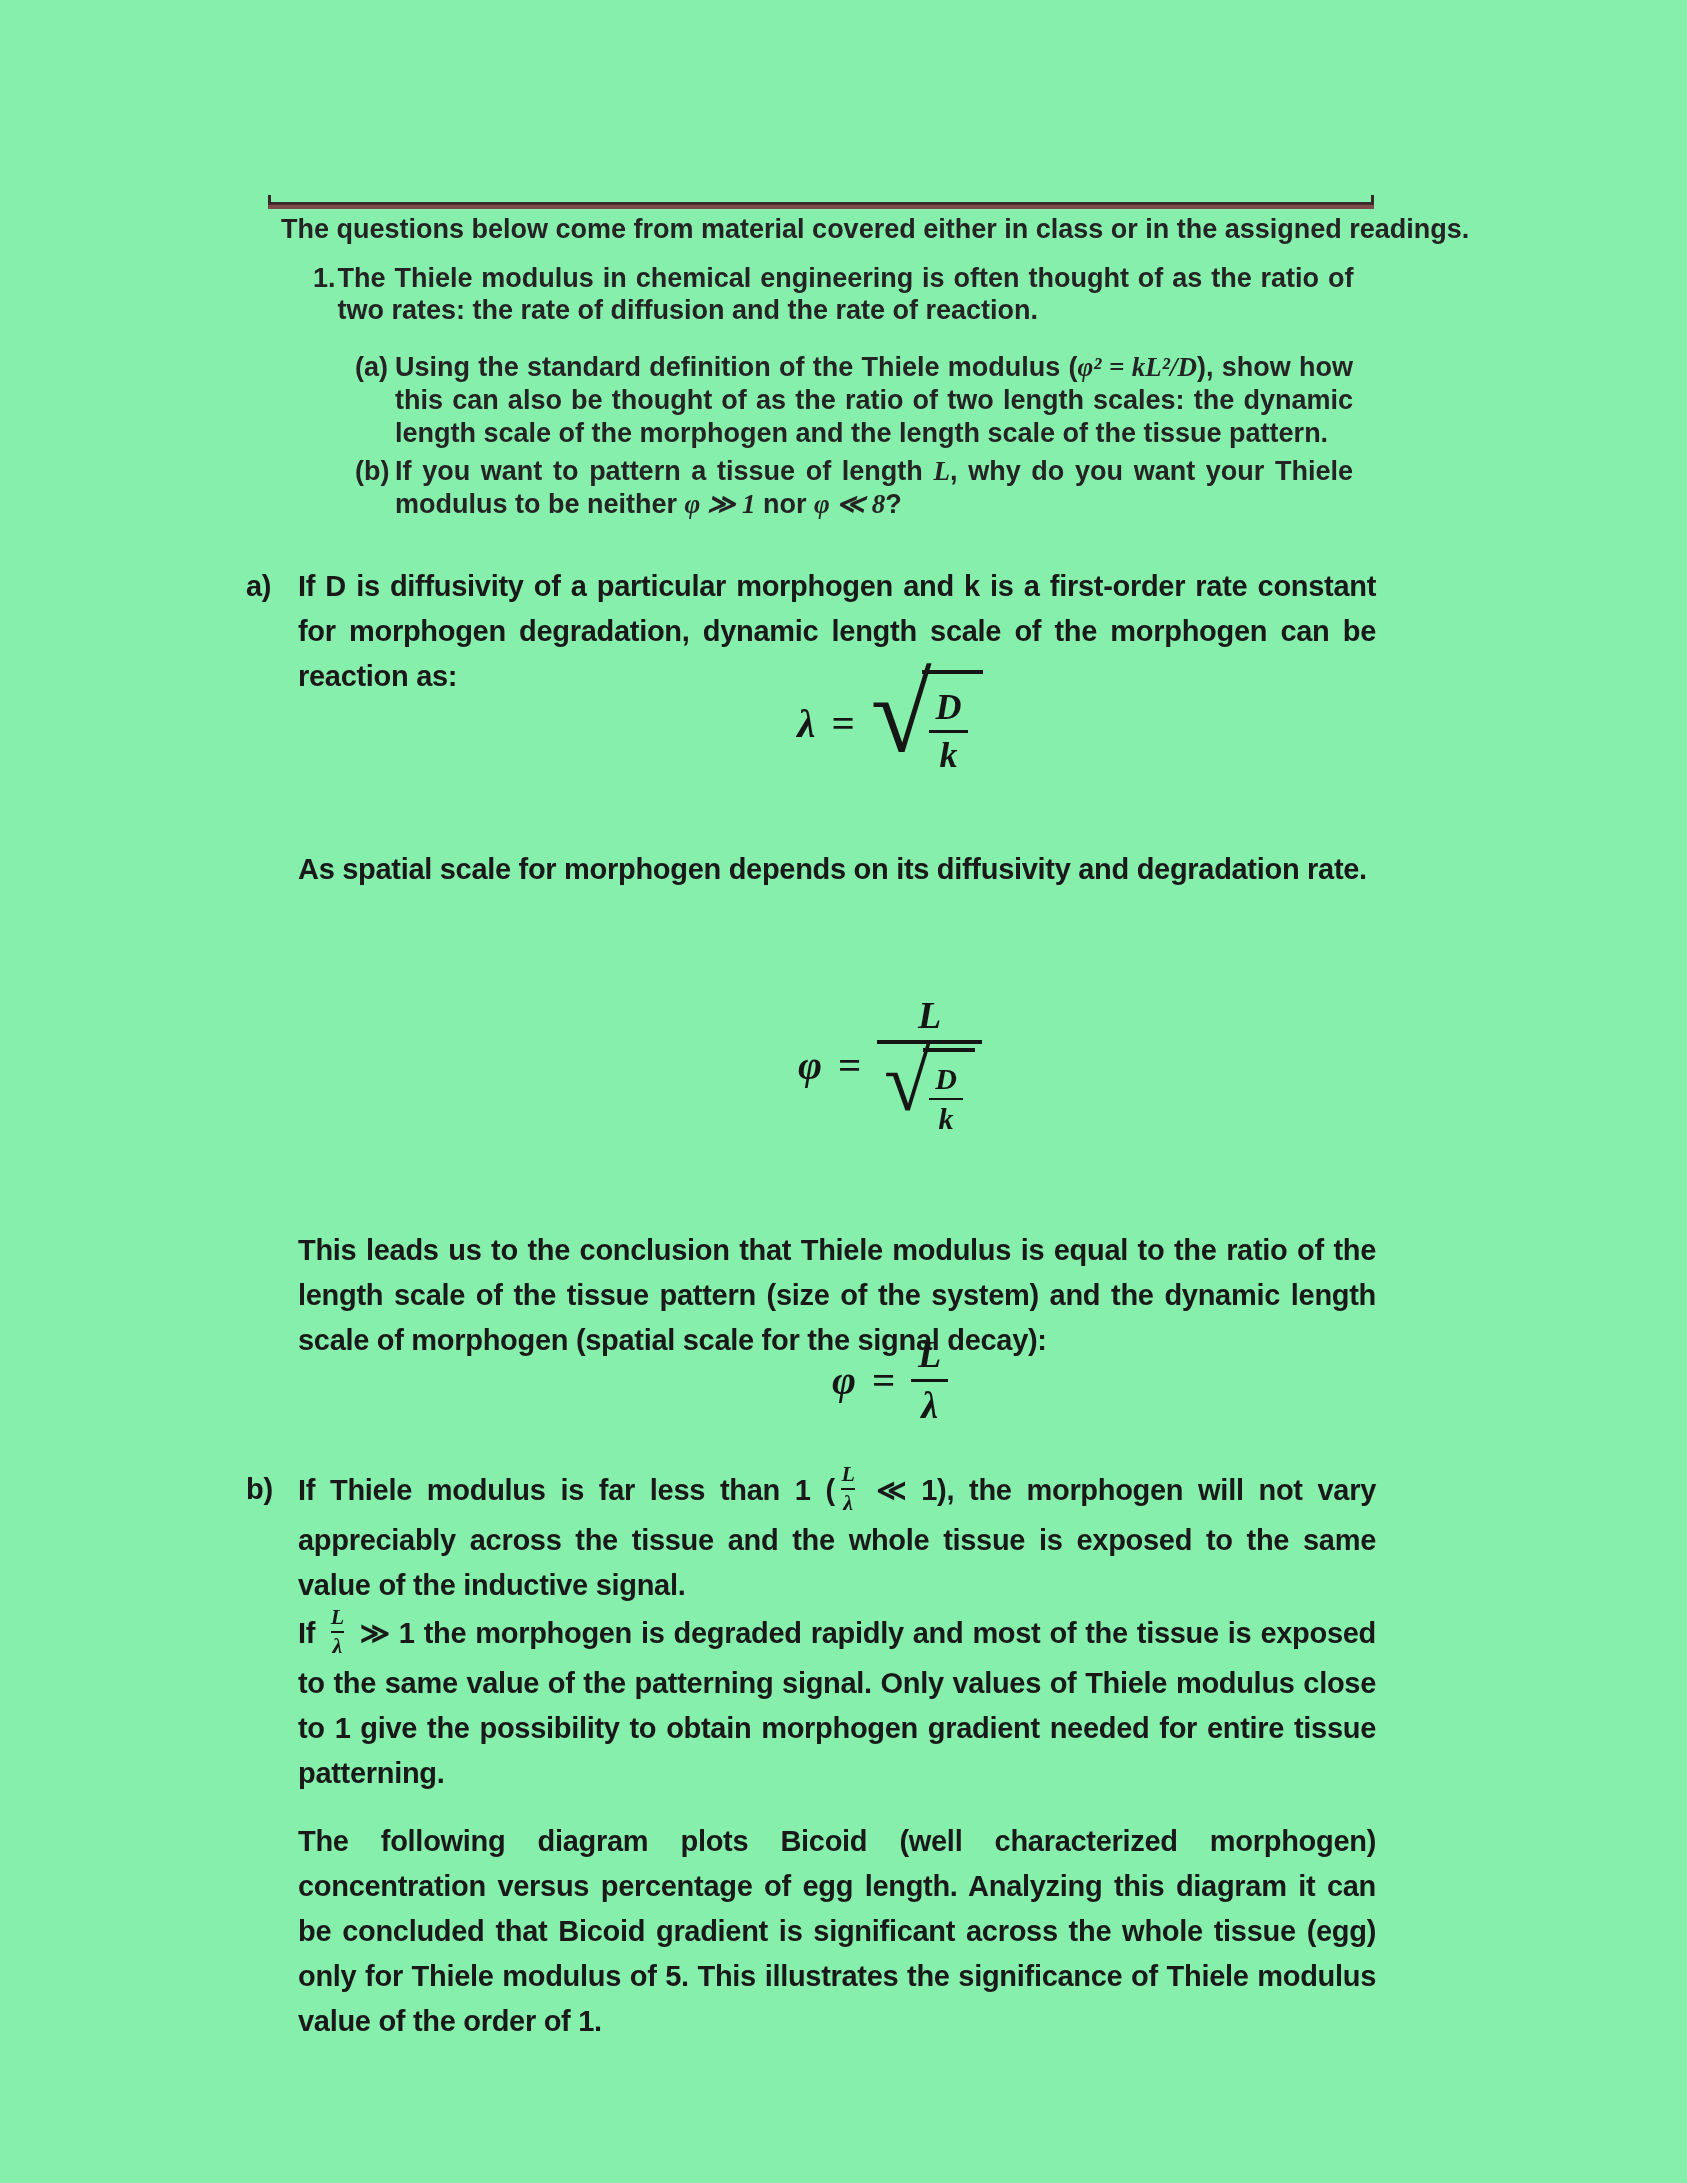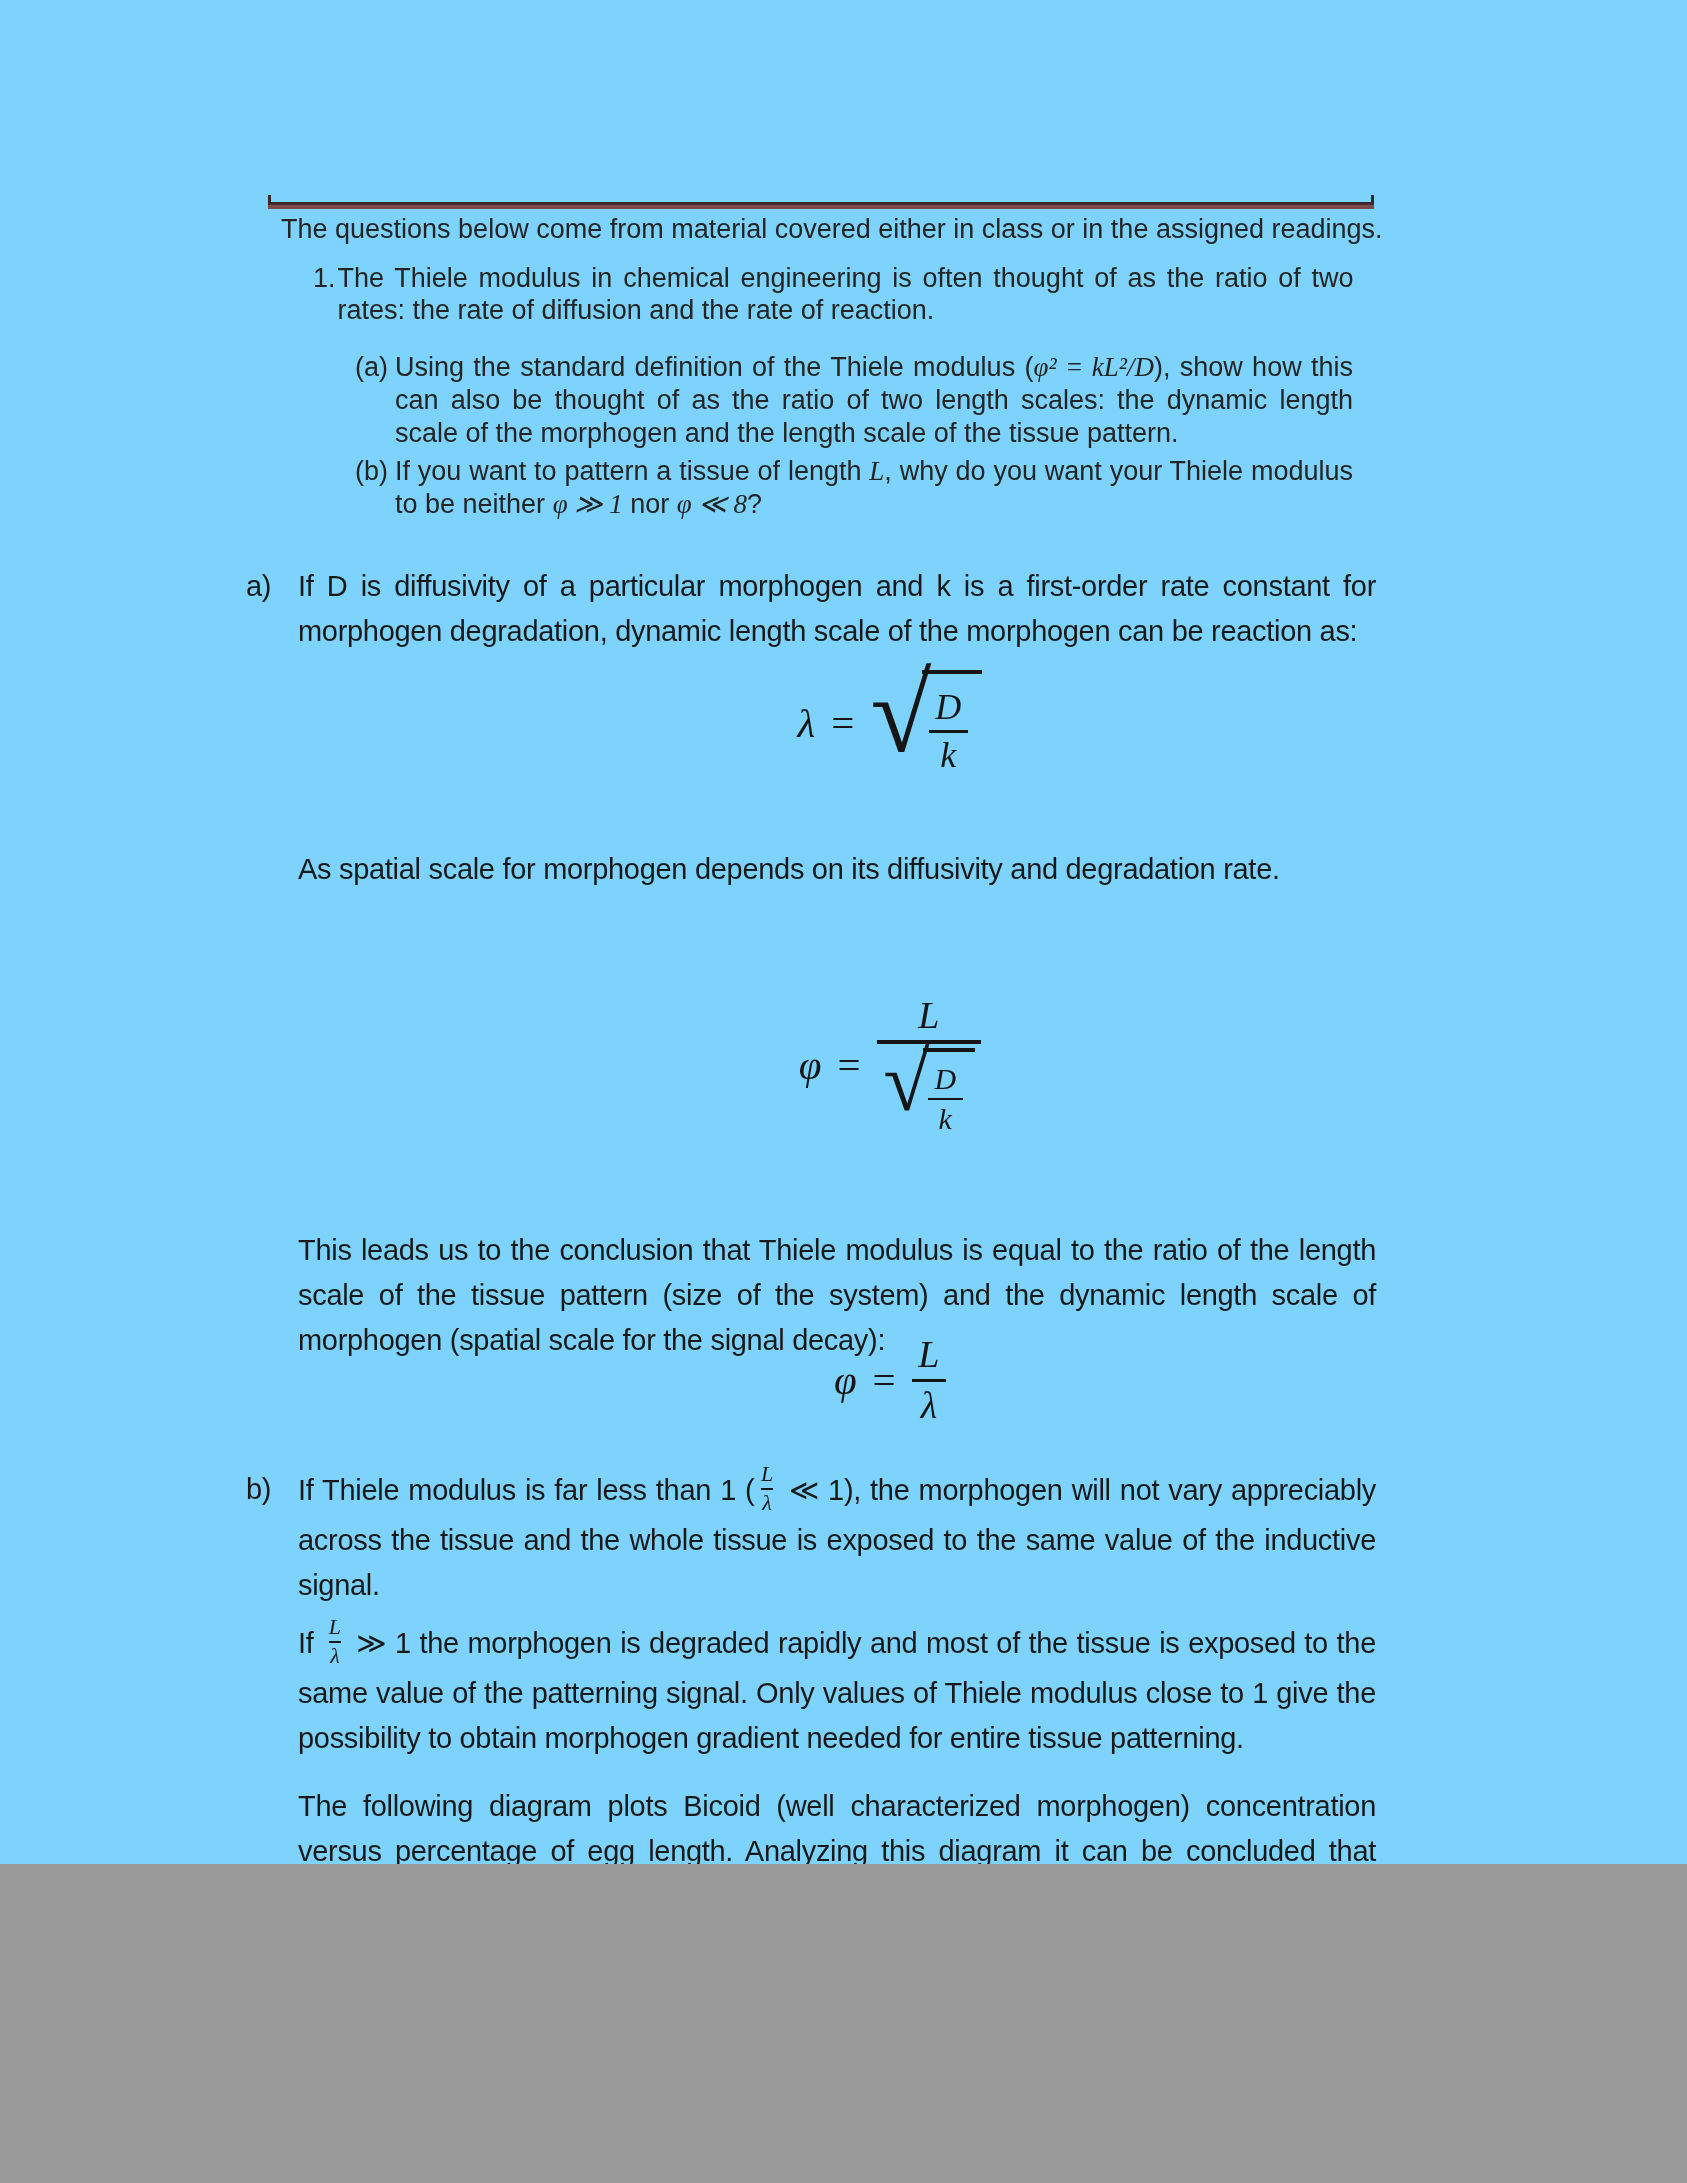--- a/index.html
+++ b/index.html
@@ -1,19 +1,20 @@
 <!DOCTYPE html>
 <html style="font-size:10.6px"><head>
 <meta charset="utf-8">
 <style>
   html,body { margin:0; padding:0; background:#9a9a9a; }
   .page {
-    position:relative; width:1687px; height:1864px; background:#7dd3fc;
+    position:relative; width:1687px; height:2183px; background:#86efac;
     margin:0 auto; overflow:hidden; color:#1c1c1c;
     font-family:"Liberation Sans", sans-serif;
+    font-weight:bold;
   }
 
   
   .topline { position:absolute; left:268px; top:195px; width:1106px; }
   .topline-bracket {
     height:8.6px; box-sizing:border-box;
     border-left:3.3px solid #35292a; border-right:3.3px solid #35292a;
     border-bottom:2.6px solid #35292a;
   }
   .topline-maroon { height:4.6px; background:#7c4a4b; border-top:1.3px solid #4e2c2f; }
@@ -34,21 +35,21 @@
 
   
   .ans-text {
     font-size:29px; line-height:45px; letter-spacing:-0.3px; color:#191919;
   }
   .ans-row { position:absolute; display:flex; }
   .ans-label { flex:none; width:52px; }
   .ans-body { width:1078px; }
   .just { text-align:justify; }
   .ans-para { position:absolute; left:298px; width:1078px; }
-  .b-para2 { margin-top:12px; }
+  .b-para2 { margin-top:2px; }
   .b-para3 { margin-top:23px; }
 
   
   .equation {
     position:absolute; left:298px; width:1078px;
     display:flex; justify-content:center; align-items:center;
     font-family:"Liberation Serif", serif; color:#161616;
     transform:translateX(53px);
   }
   .mvar { font-style:italic; }

